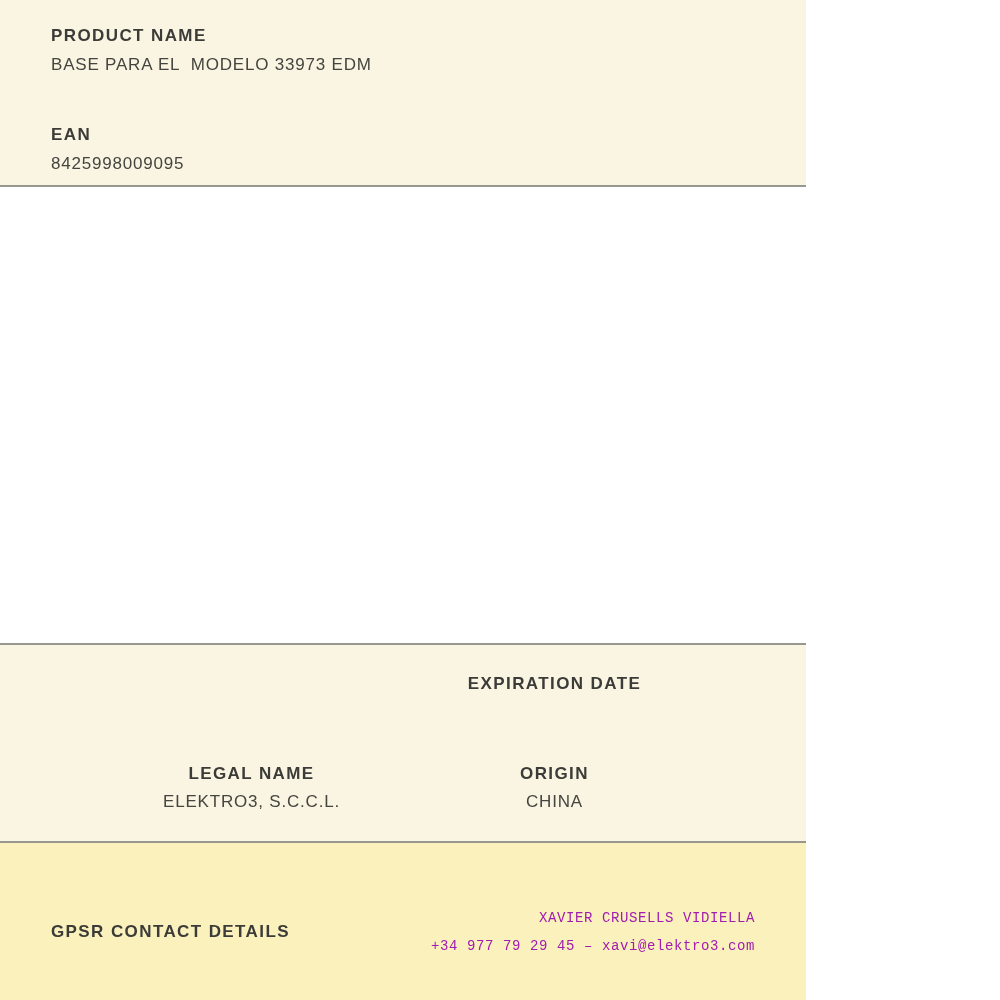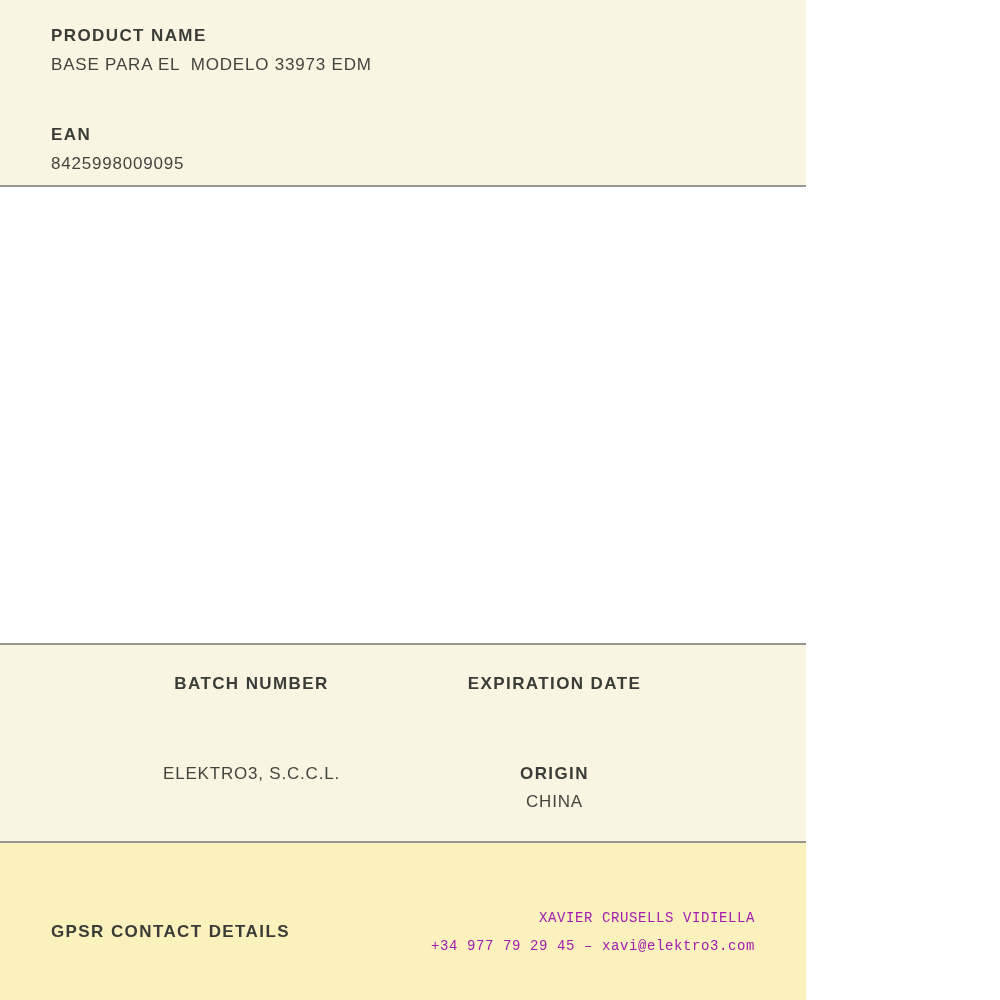--- a/index.html
+++ b/index.html
@@ -119,28 +119,28 @@
       <div class="label">EAN</div>
       <div class="value">8425998009095</div>
     </div>
   </section>
 
   <section class="section-image"></section>
 
   <section class="section-details">
     <div class="detail-grid">
       <div class="detail">
-        <div class="label">BATCH NUMBER</div>
         <div class="value"></div>
       </div>
       <div class="detail">
         <div class="label">EXPIRATION DATE</div>
         <div class="value"></div>
       </div>
       <div class="detail">
+        <div class="label">LEGAL NAME</div>
         <div class="value">ELEKTRO3, S.C.C.L.</div>
       </div>
       <div class="detail">
         <div class="label">ORIGIN</div>
         <div class="value">CHINA</div>
       </div>
     </div>
   </section>
 
   <section class="section-gpsr">

